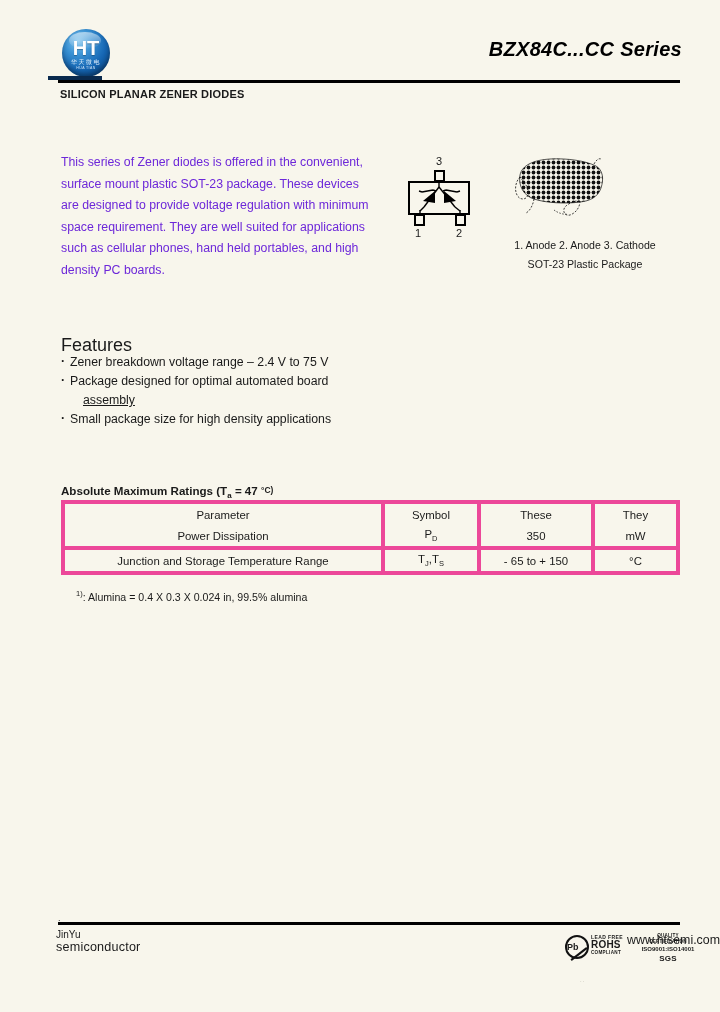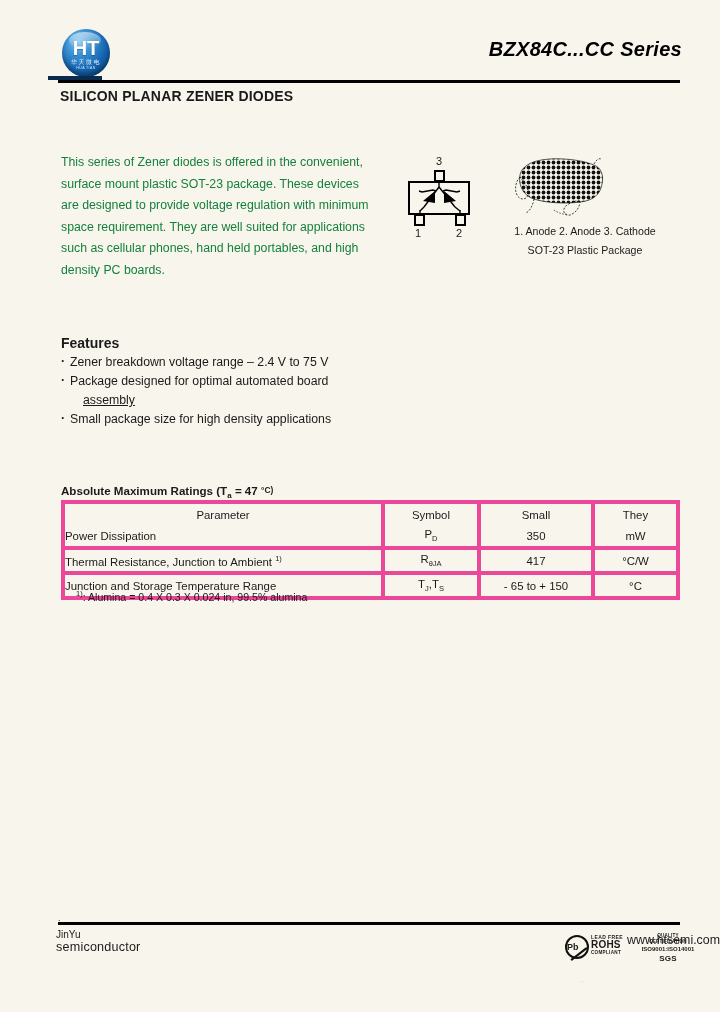--- a/index.html
+++ b/index.html
@@ -107,34 +107,34 @@
     left: 58px;
     top: 80px;
     width: 622px;
     height: 3px;
     background: #000;
   }
   .doc-subtitle {
     position: absolute;
     left: 60px;
     top: 88px;
-    font-size: 14px;
+    font-size: 11px;
     font-weight: bold;
     letter-spacing: .2px;
   }
 
   
   .intro {
     position: absolute;
     left: 61px;
     top: 152px;
     width: 316px;
     font-size: 12.3px;
     line-height: 21.5px;
-    color: #15803d;
+    color: #6d28d9;
   }
 
   
   .schematic {
     position: absolute;
     left: 400px;
     top: 155px;
     width: 82px;
     height: 86px;
   }
@@ -171,35 +171,35 @@
   .pkg-photo {
     position: absolute;
     left: 506px;
     top: 155px;
     width: 104px;
     height: 74px;
   }
   .caption {
     position: absolute;
     left: 485px;
-    top: 222px;
+    top: 236px;
     width: 200px;
     font-size: 10.6px;
     line-height: 19px;
     text-align: center;
   }
   .caption .line2 { display: block; }
 
   
   .features-title {
     position: absolute;
     left: 61px;
     top: 335px;
-    font-size: 14px;
-    font-weight: bold;
+    font-size: 18px;
+    font-weight: normal;
   }
   .features-list {
     position: absolute;
     left: 61px;
     top: 353px;
     width: 330px;
     font-size: 12.3px;
     line-height: 19px;
   }
   .features-list .feat {
@@ -239,21 +239,21 @@
     font-size: 11.4px;
     table-layout: fixed;
   }
   table.amr td {
     border: 4px solid #ec4899;
     padding: 0;
     height: 21px;
     vertical-align: middle;
   }
   td.p-param   { width: 316px; text-align: center; }
-  td.p-paramL  { width: 316px; text-align: left; padding-left: 12px; }
+  td.p-paramL  { width: 316px; text-align: center; padding-left: 12px; }
   td.p-symbol  { width: 92px;  text-align: center; }
   td.p-value   { width: 110px; text-align: center; }
   td.p-unit    { width: 81px;  text-align: center; }
 
   .nb { border-bottom: none !important; }
   .nt { border-top: none !important; }
 
   sub.sm { font-size: 7.5px; }
   sup.sm { font-size: 7.5px; vertical-align: 5px; }
 
@@ -439,34 +439,28 @@
 
   <div class="amr-title">
     <span>Absolute Maximum Ratings (T</span><sub>a</sub><span> = 47 </span><span class="deg">°C)</span>
   </div>
 
   <table class="amr">
     <tbody>
         <tr>
       <td class="p-param nb">Parameter</td>
       <td class="p-symbol nb">Symbol</td>
-      <td class="p-value nb">Small</td>
+      <td class="p-value nb">These</td>
       <td class="p-unit nb">They</td>
     </tr>
     <tr>
       <td class="p-paramL nt">Power Dissipation</td>
       <td class="p-symbol nt"><span>P</span><sub class="sm">D</sub></td>
       <td class="p-value nt">350</td>
       <td class="p-unit nt">mW</td>
-    </tr>
-    <tr>
-      <td class="p-paramL"><span>Thermal Resistance, Junction to Ambient</span> <sup class="sm">1)</sup></td>
-      <td class="p-symbol"><span>R</span><sub class="sm">θJA</sub></td>
-      <td class="p-value">417</td>
-      <td class="p-unit">°C/W</td>
     </tr>
     <tr>
       <td class="p-paramL">Junction and Storage Temperature Range</td>
       <td class="p-symbol"><span>T</span><sub class="sm">J</sub><span>,T</span><sub class="sm">S</sub></td>
       <td class="p-value">- 65 to + 150</td>
       <td class="p-unit">°C</td>
     </tr>
   </tbody>
     </table>
 

